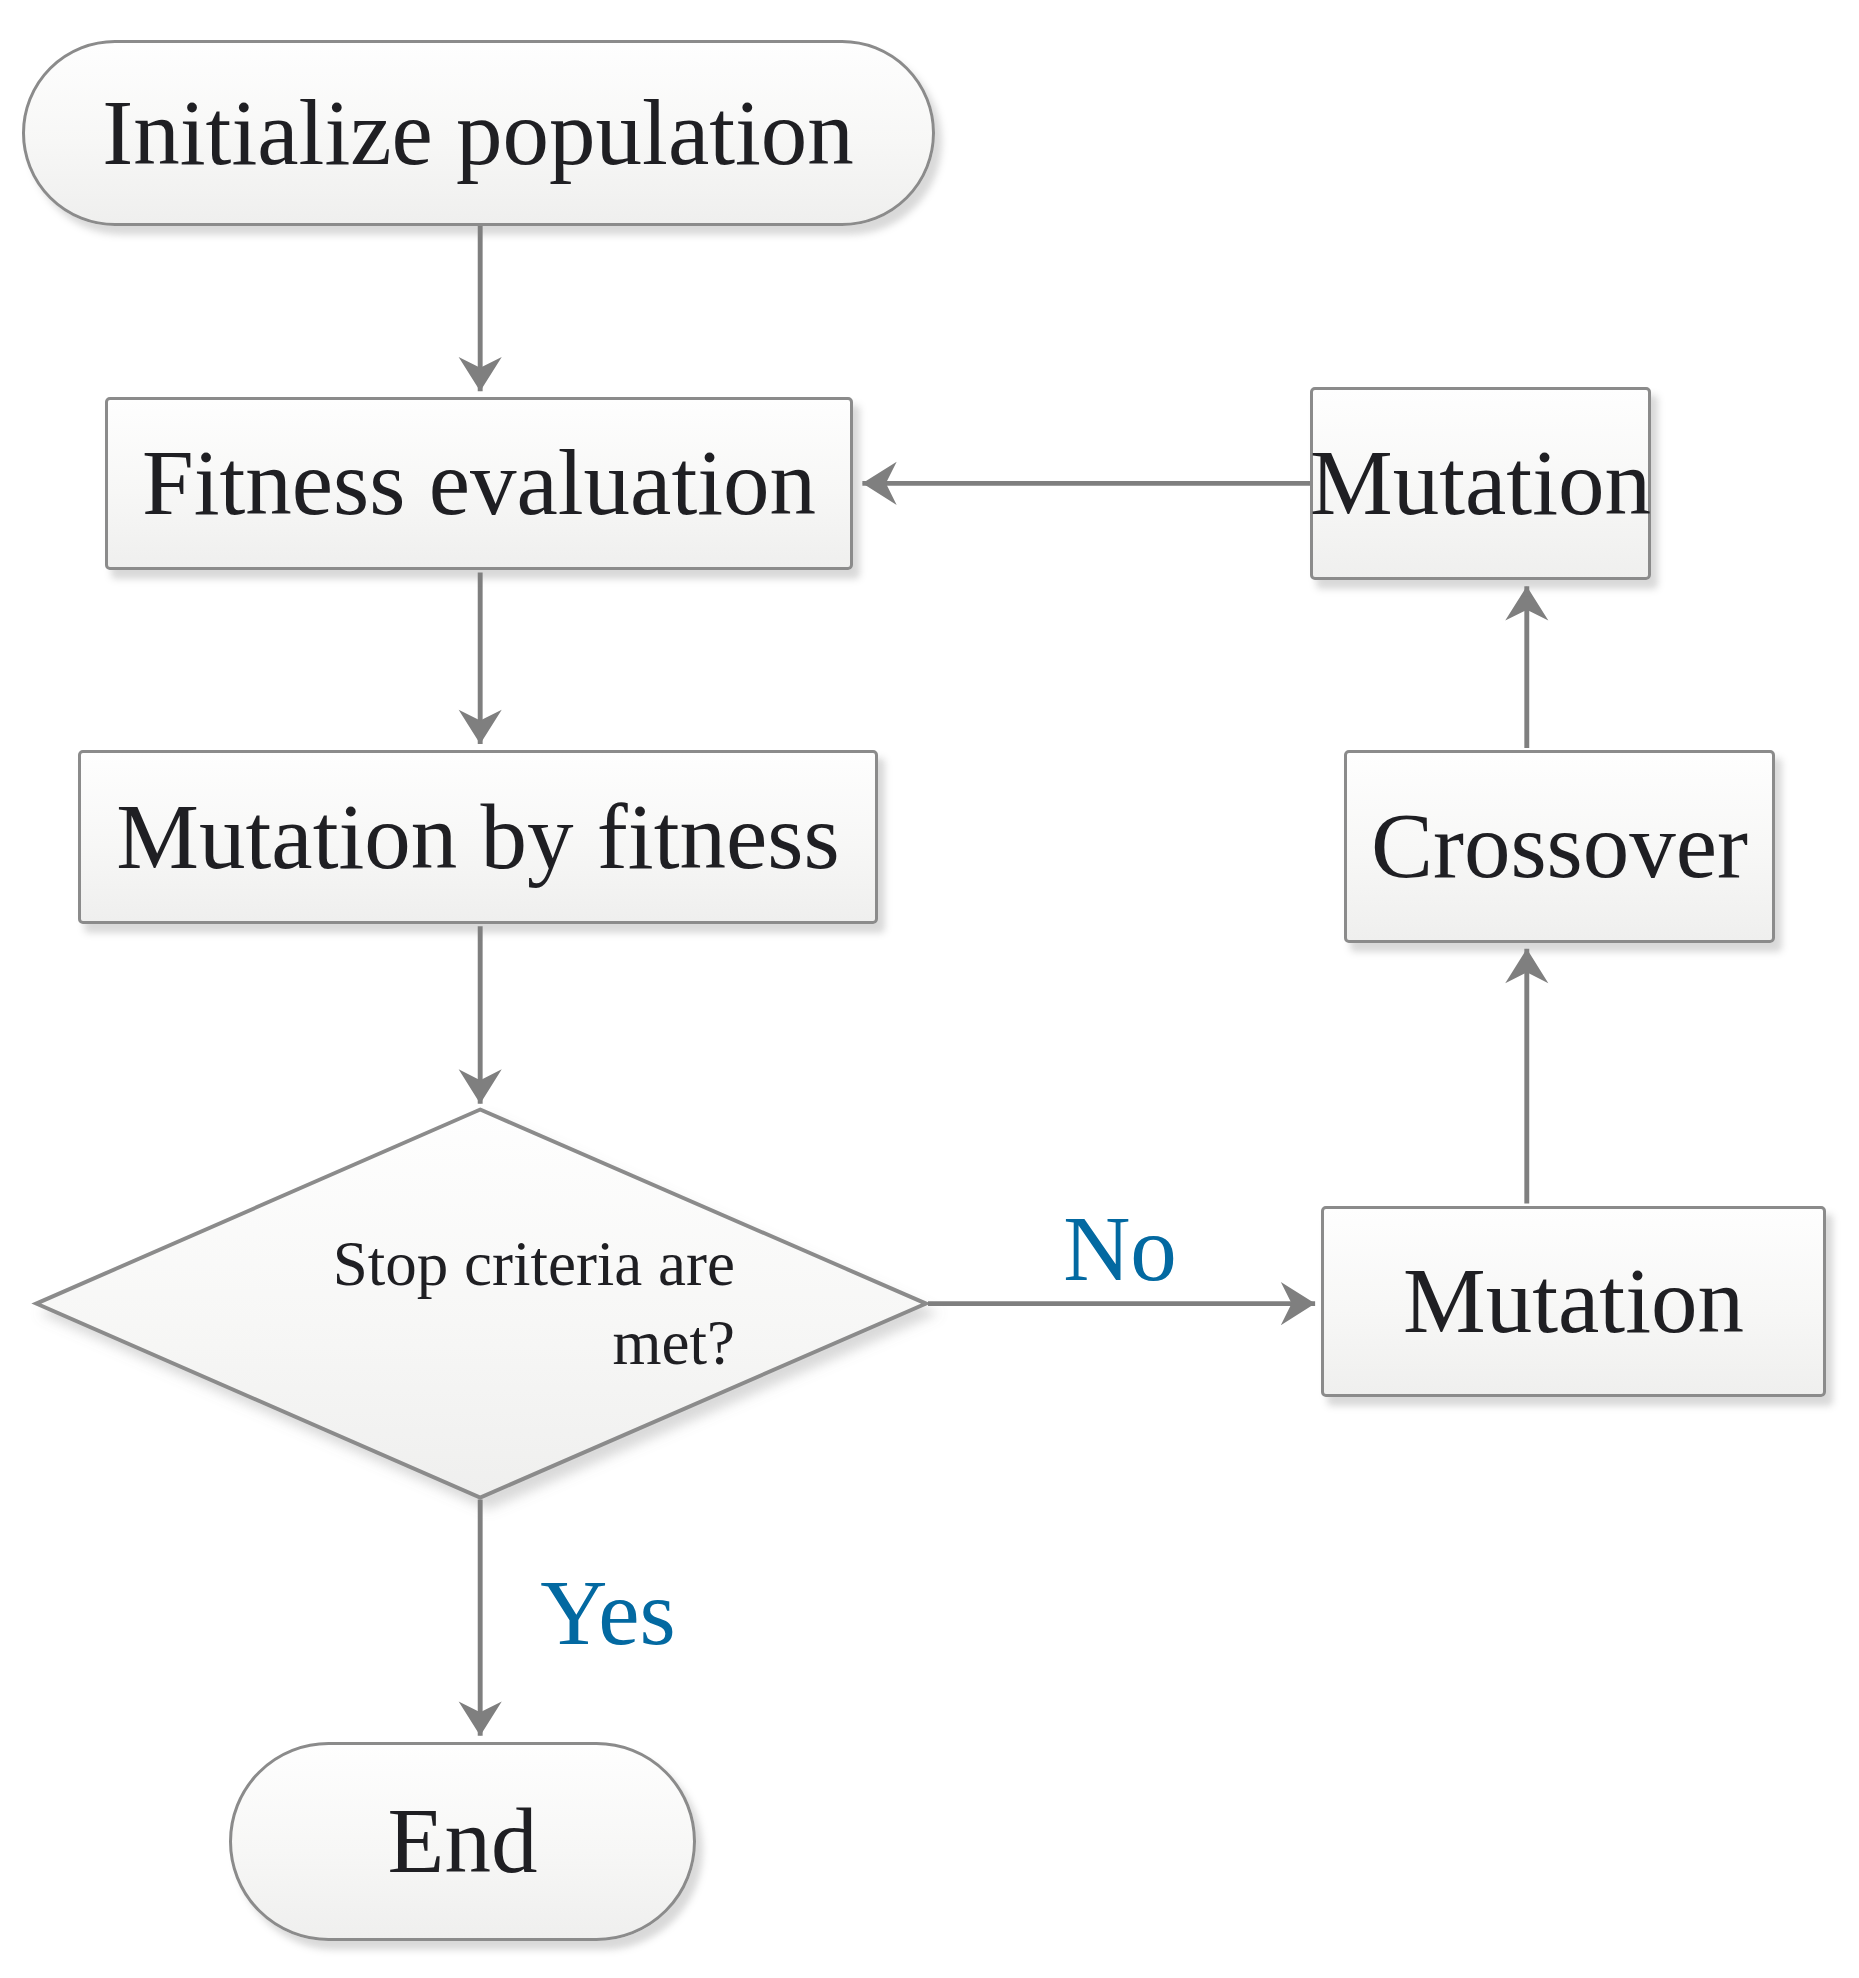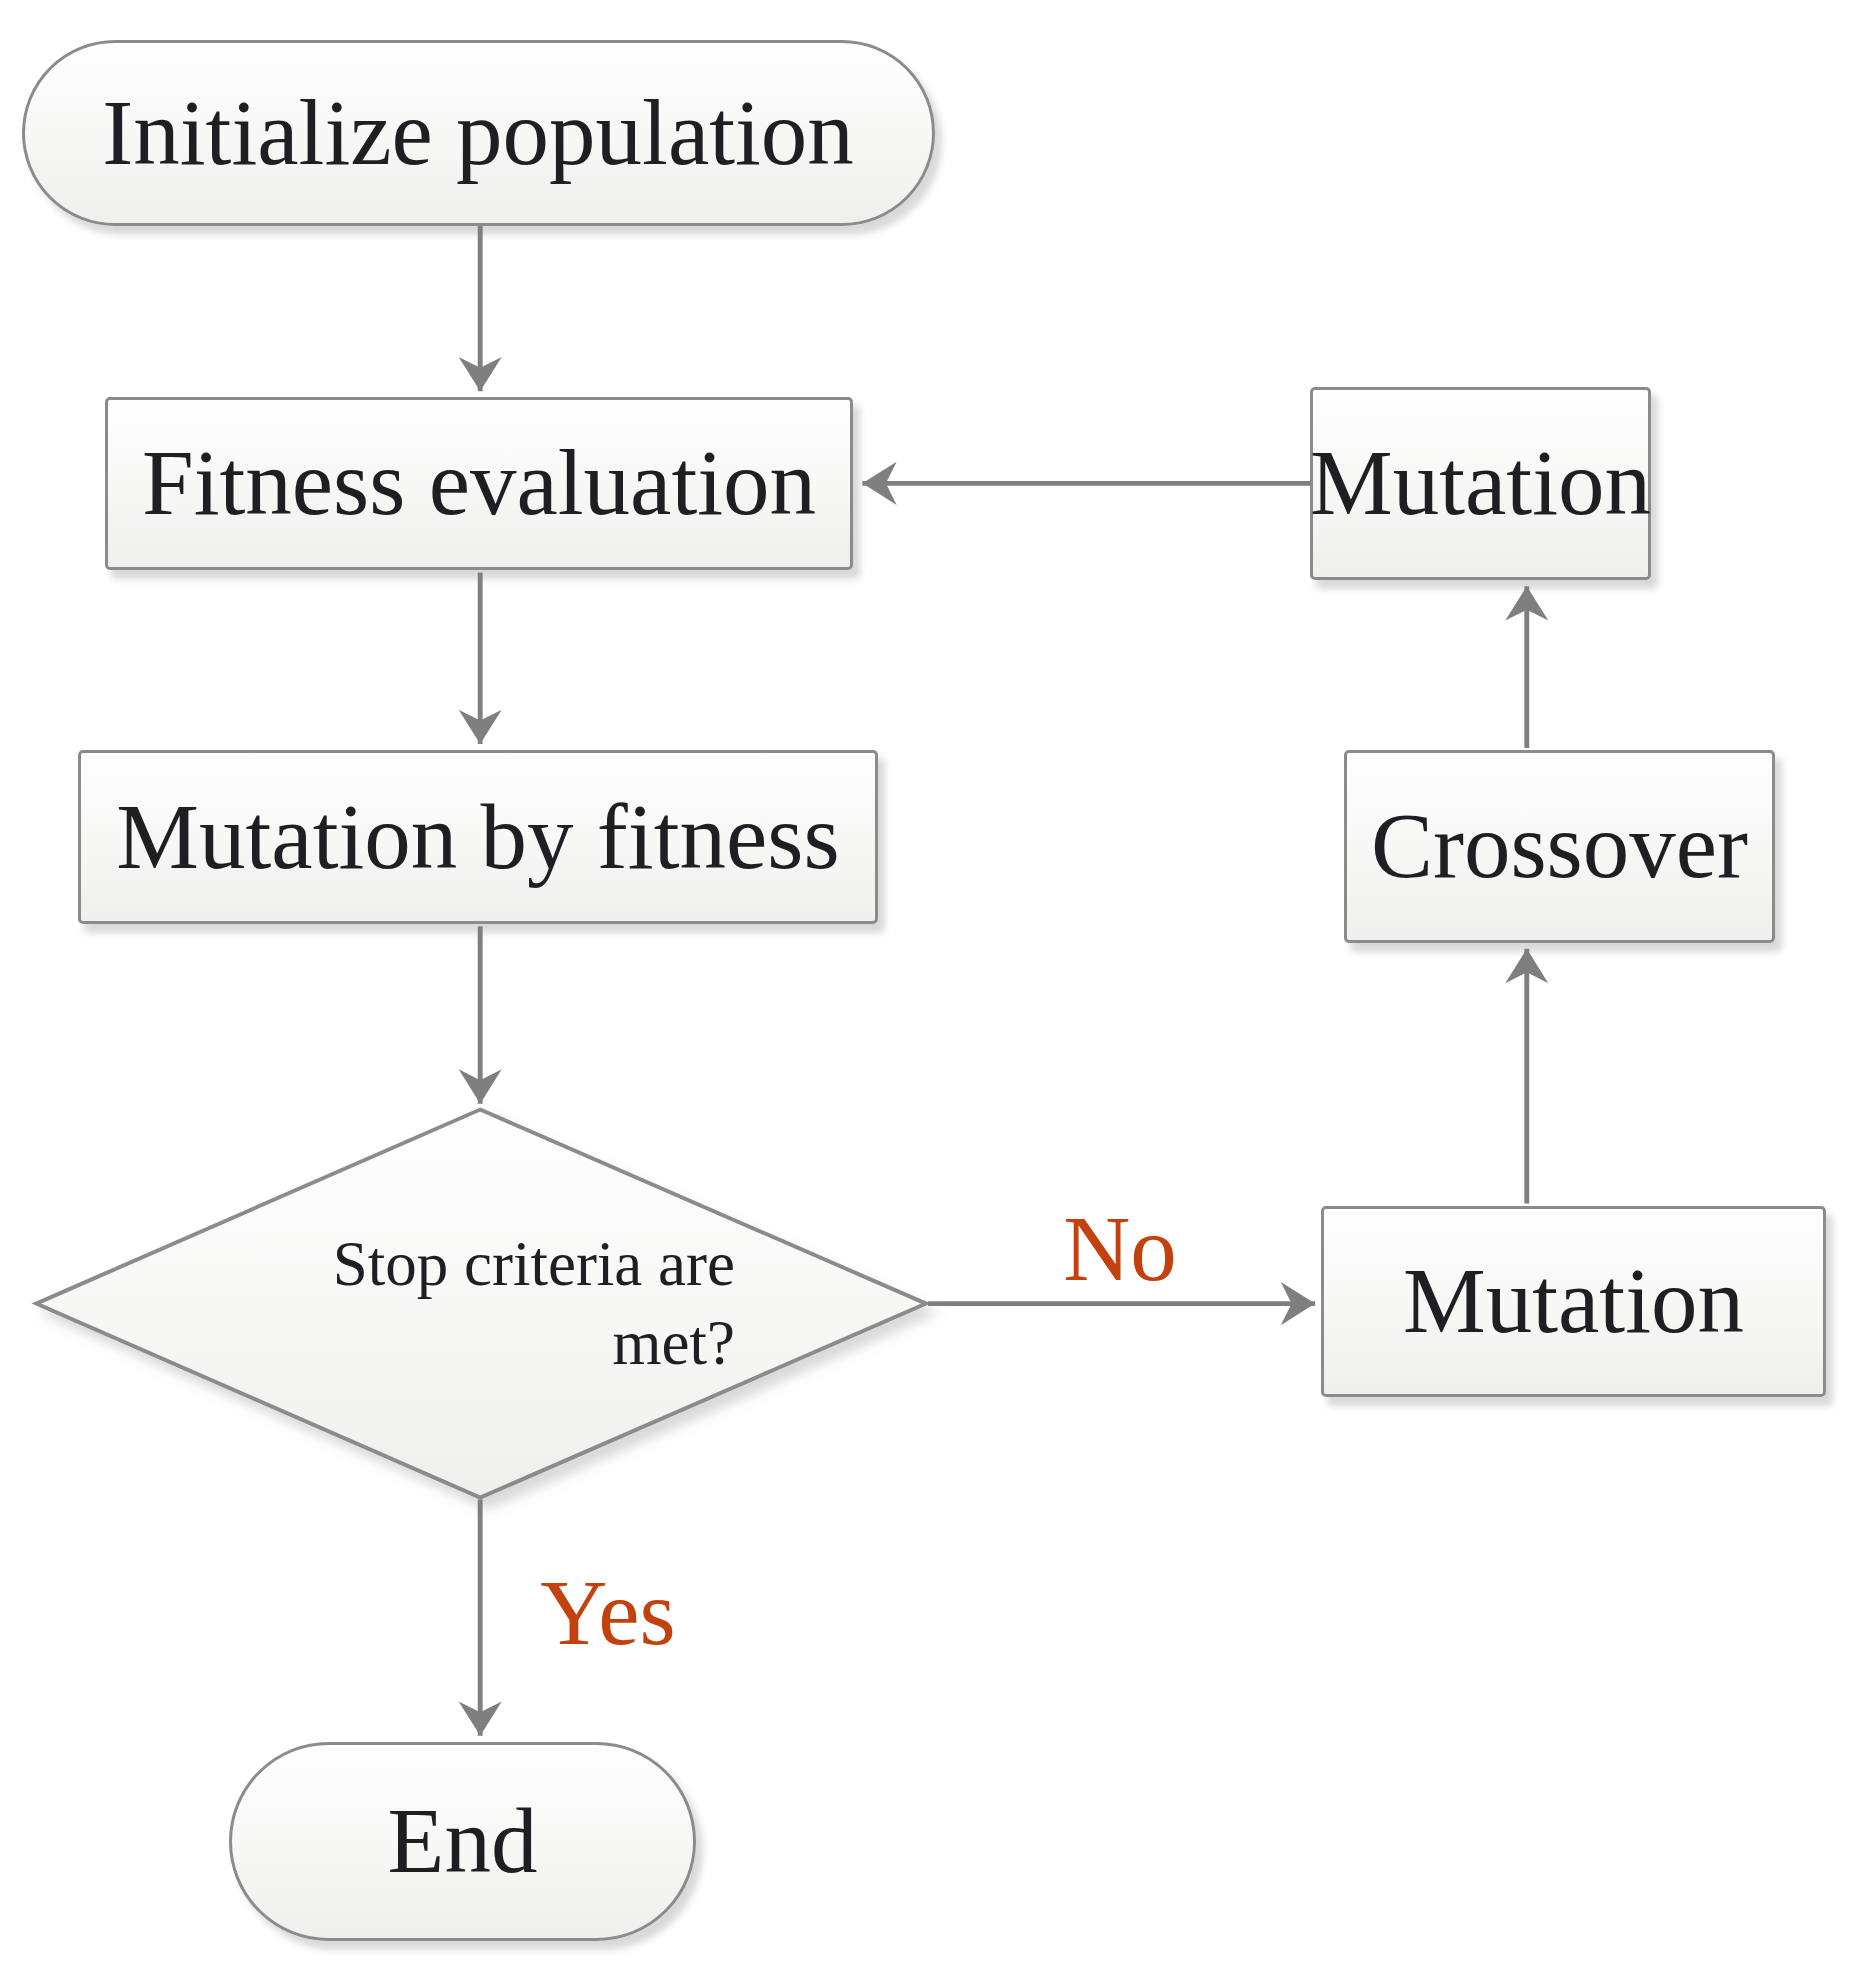--- a/index.html
+++ b/index.html
@@ -54,21 +54,21 @@
     color: #1f1f23;
   }
   .edge-label {
     position: absolute;
     width: 216px;
     height: 108px;
     display: flex;
     align-items: center;
     justify-content: center;
     font-size: 93px;
-    color: #c2410c;
+    color: #0369a1;
   }
   .edge-label.no  { left: 1012px; top: 1194px; }
   .edge-label.yes { left: 500px;  top: 1558px; }
 </style>
 </head>
 <body>
 
 <div class="stage">
 
   <svg class="layer-svg" viewBox="0 0 1897 2019" xmlns="http://www.w3.org/2000/svg">

